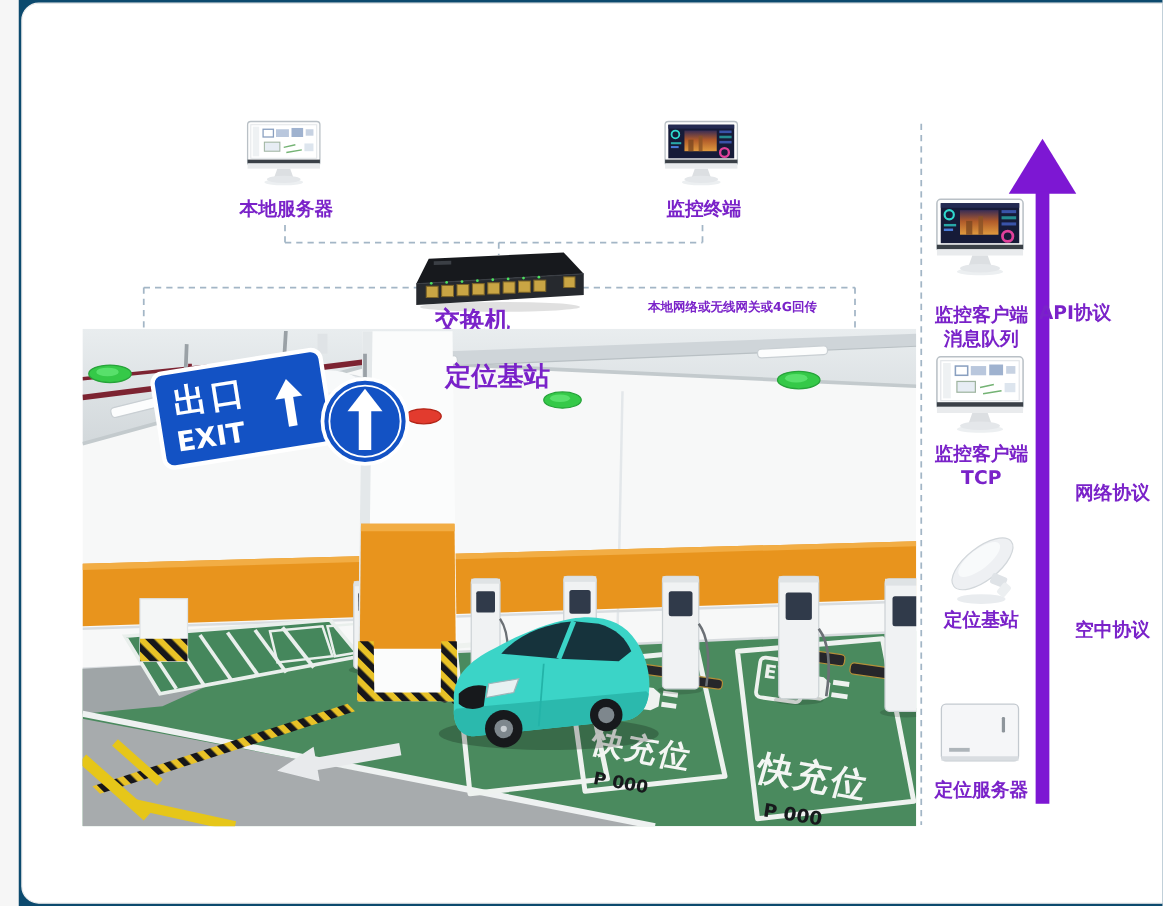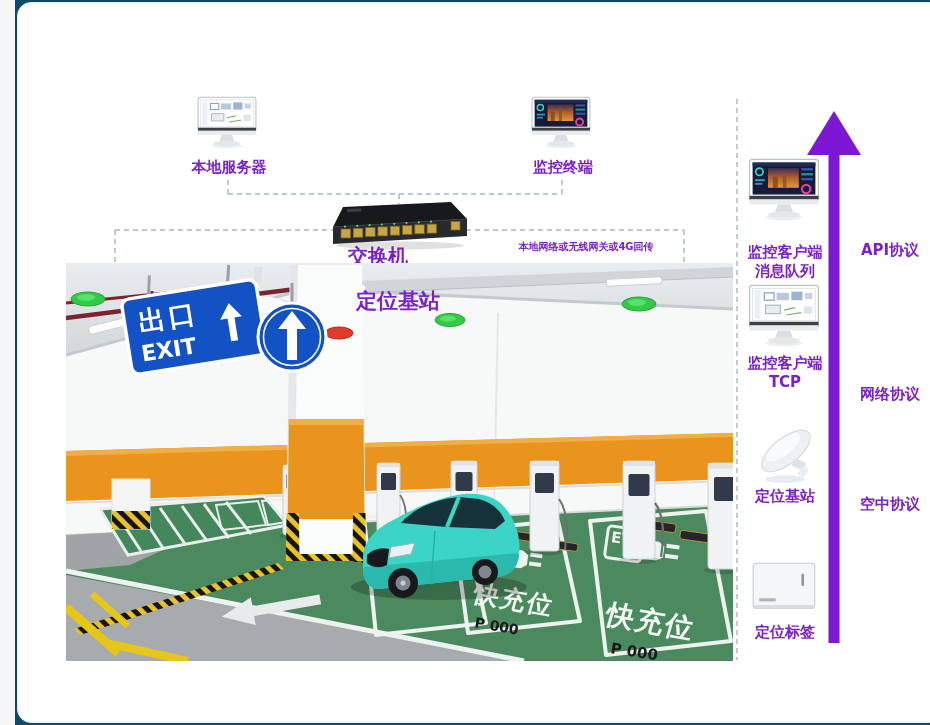--- a/index.html
+++ b/index.html
@@ -405,20 +405,20 @@
   <div class="plabel f15" style="left:720px;top:484px;width:94px">定位基站</div>
 
   <div class="abs" style="left:731px;top:556px;width:72px;height:56px">
     <svg width="72" height="56" viewBox="0 0 70 54">
       <rect x="4" y="4" width="60" height="44" rx="3.5" fill="#f5f6f8" stroke="#c3c9cf"></rect>
       <rect x="51" y="14" width="2.5" height="12" rx="1" fill="#8e959b"></rect>
       <rect x="10" y="38" width="16" height="3" fill="#aeb5ba"></rect>
       <rect x="4" y="44.5" width="60" height="3.5" fill="#d9dde1"></rect>
     </svg>
   </div>
-  <div class="plabel f15" style="left:720px;top:620px;width:94px">定位标签</div>
-
-  <div class="plabel f15" style="left:834px;top:238px;width:76px">API协议</div>
+  <div class="plabel f15" style="left:720px;top:620px;width:94px">定位服务器</div>
+
+  <div class="plabel f15" style="left:804px;top:238px;width:76px">API协议</div>
   <div class="plabel f15" style="left:834px;top:382px;width:76px">网络协议</div>
   <div class="plabel f15" style="left:834px;top:492px;width:76px">空中协议</div>
 
 </div>
 </div>
 
 </body></html>

